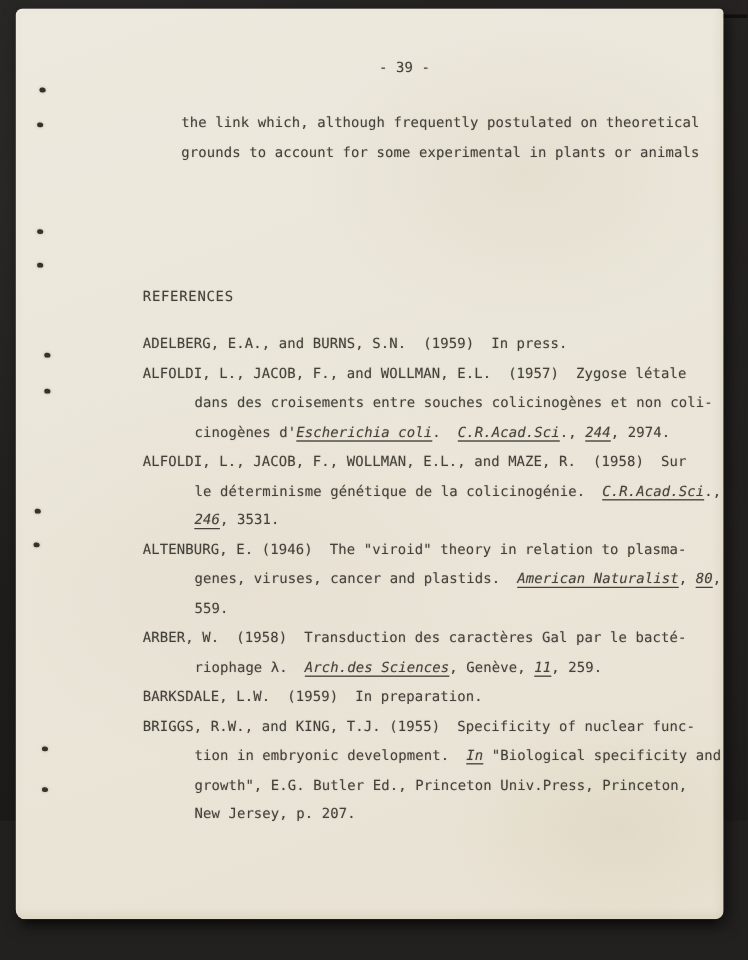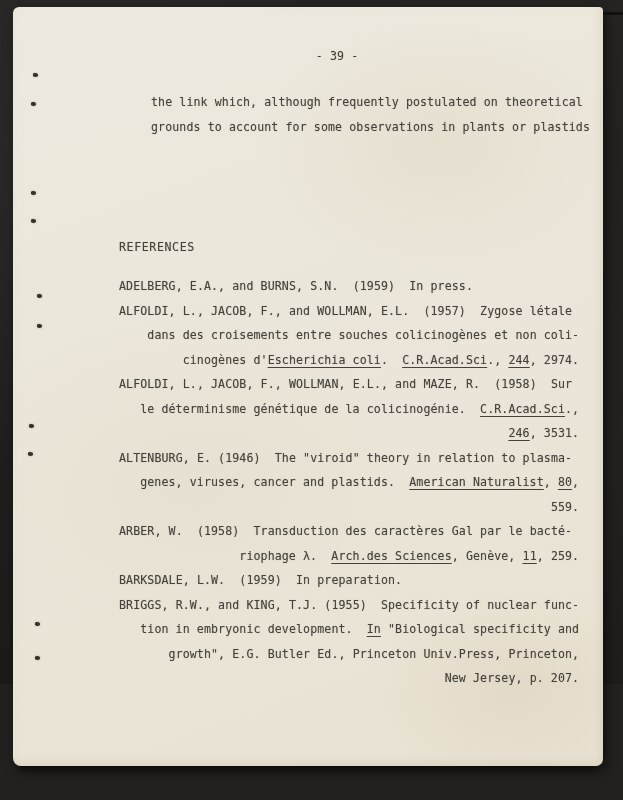--- a/index.html
+++ b/index.html
@@ -71,25 +71,26 @@
     text-align: left;
     line-height: 24.5px;
     letter-spacing: 0.6px;
   }
   .ref-list {
     position: absolute;
     top: 267px; left: 0;
     line-height: 24.5px;
   }
   .line { height: 24.5px; }
-  .ref-entry .line.cont { margin-left: 18px; text-align: right; }
+  .ref-entry .line.cont { margin-left: 43px; }
   span.u {
     text-decoration: underline;
     text-underline-offset: 2.5px;
     text-decoration-thickness: 1px;
+    font-style: italic;
   }
   .speck {
     position: absolute;
     width: 5px; height: 4px;
     background: #35322c;
     border-radius: 40% 60% 50% 50%;
     box-shadow: 0 0 2px rgba(120,95,60,0.5);
   }
   .page-bottom-shadow {
     position: absolute;
@@ -115,20 +116,20 @@
     <div class="speck" style="left:24px; top:287px;"></div>
     <div class="speck" style="left:24px; top:317px;"></div>
     <div class="speck" style="left:16px; top:417px;"></div>
     <div class="speck" style="left:15px; top:445px;"></div>
     <div class="speck" style="left:22px; top:615px;"></div>
     <div class="speck" style="left:22px; top:649px;"></div>
 
     <div class="text-column">
       <div class="page-number">- 39 -</div>
 
-      <div class="paragraph"><div class="line">the link which, although frequently postulated on theoretical</div><div class="line">grounds to account for some observations in plants or plastids</div></div>
+      <div class="paragraph"><div class="line">the link which, although frequently postulated on theoretical</div><div class="line">grounds to account for some experimental in plants or animals</div></div>
 
       <div class="ref-heading">REFERENCES</div>
 
       <div class="ref-list"><div class="ref-entry"><div class="line"><span>ADELBERG, E.A., and BURNS, S.N.  (1959)  In press.</span></div></div><div class="ref-entry"><div class="line"><span>ALFOLDI, L., JACOB, F., and WOLLMAN, E.L.  (1957)  Zygose létale</span></div><div class="line cont"><span>dans des croisements entre souches colicinogènes et non coli-</span></div><div class="line cont"><span>cinogènes d'</span><span class="u">Escherichia coli</span><span>.  </span><span class="u">C.R.Acad.Sci</span><span>., </span><span class="u">244</span><span>, 2974.</span></div></div><div class="ref-entry"><div class="line"><span>ALFOLDI, L., JACOB, F., WOLLMAN, E.L., and MAZE, R.  (1958)  Sur</span></div><div class="line cont"><span>le déterminisme génétique de la colicinogénie.  </span><span class="u">C.R.Acad.Sci</span><span>.,</span></div><div class="line cont"><span class="u">246</span><span>, 3531.</span></div></div><div class="ref-entry"><div class="line"><span>ALTENBURG, E. (1946)  The "viroid" theory in relation to plasma-</span></div><div class="line cont"><span>genes, viruses, cancer and plastids.  </span><span class="u">American Naturalist</span><span>, </span><span class="u">80</span><span>,</span></div><div class="line cont"><span>559.</span></div></div><div class="ref-entry"><div class="line"><span>ARBER, W.  (1958)  Transduction des caractères Gal par le bacté-</span></div><div class="line cont"><span>riophage λ.  </span><span class="u">Arch.des Sciences</span><span>, Genève, </span><span class="u">11</span><span>, 259.</span></div></div><div class="ref-entry"><div class="line"><span>BARKSDALE, L.W.  (1959)  In preparation.</span></div></div><div class="ref-entry"><div class="line"><span>BRIGGS, R.W., and KING, T.J. (1955)  Specificity of nuclear func-</span></div><div class="line cont"><span>tion in embryonic development.  </span><span class="u">In</span><span> "Biological specificity and</span></div><div class="line cont"><span>growth", E.G. Butler Ed., Princeton Univ.Press, Princeton,</span></div><div class="line cont"><span>New Jersey, p. 207.</span></div></div></div>
     </div>
   </div>
 </div>
 
 </body></html>

